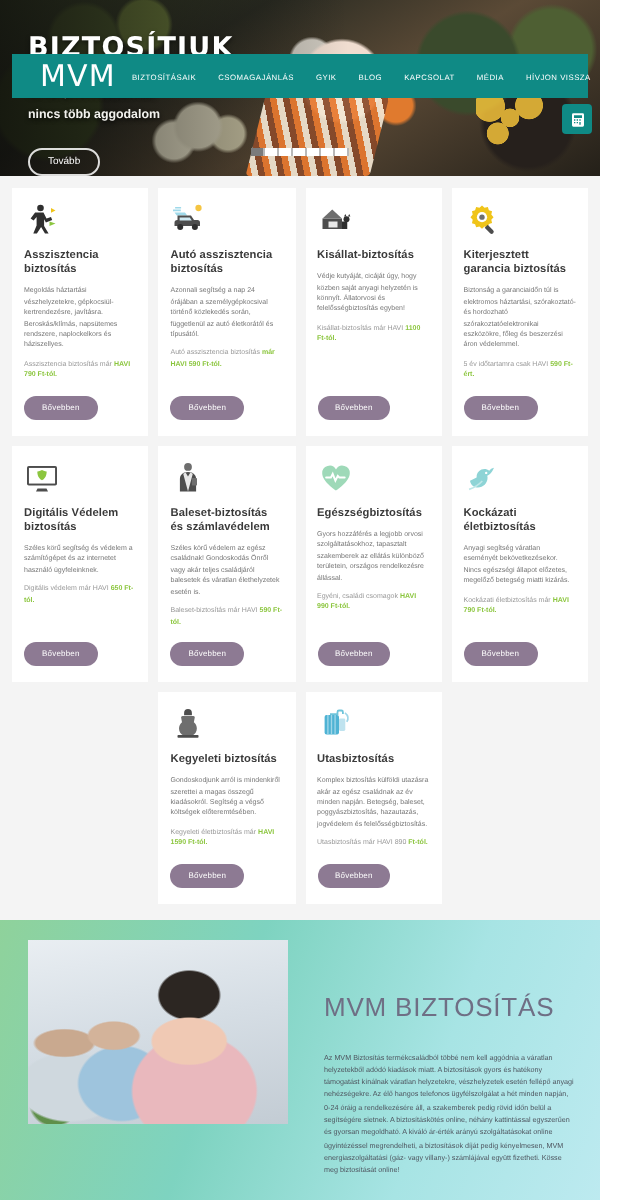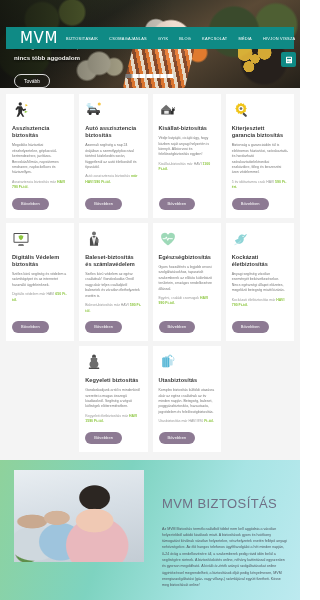--- a/index.html
+++ b/index.html
@@ -178,20 +178,21 @@
 </head>
 <body>
 
 <div class="page">
 
   <section class="hero">
     <div class="hero-photo"></div>
     <div class="hero-stripes"></div>
     <div class="hero-lights"></div>
 
+    <div class="hero-kicker">BIZTOSÍTJUK</div>
 
     <div class="hero-sub">
       <span>Mi már gondoskodtunk róla,</span>
       <span class="l2">nincs több aggodalom</span>
     </div>
 
     <button class="hero-btn">Tovább</button>
 
     <div class="carousel-bar" id="carousel-bar">
         <i class="on"></i>

